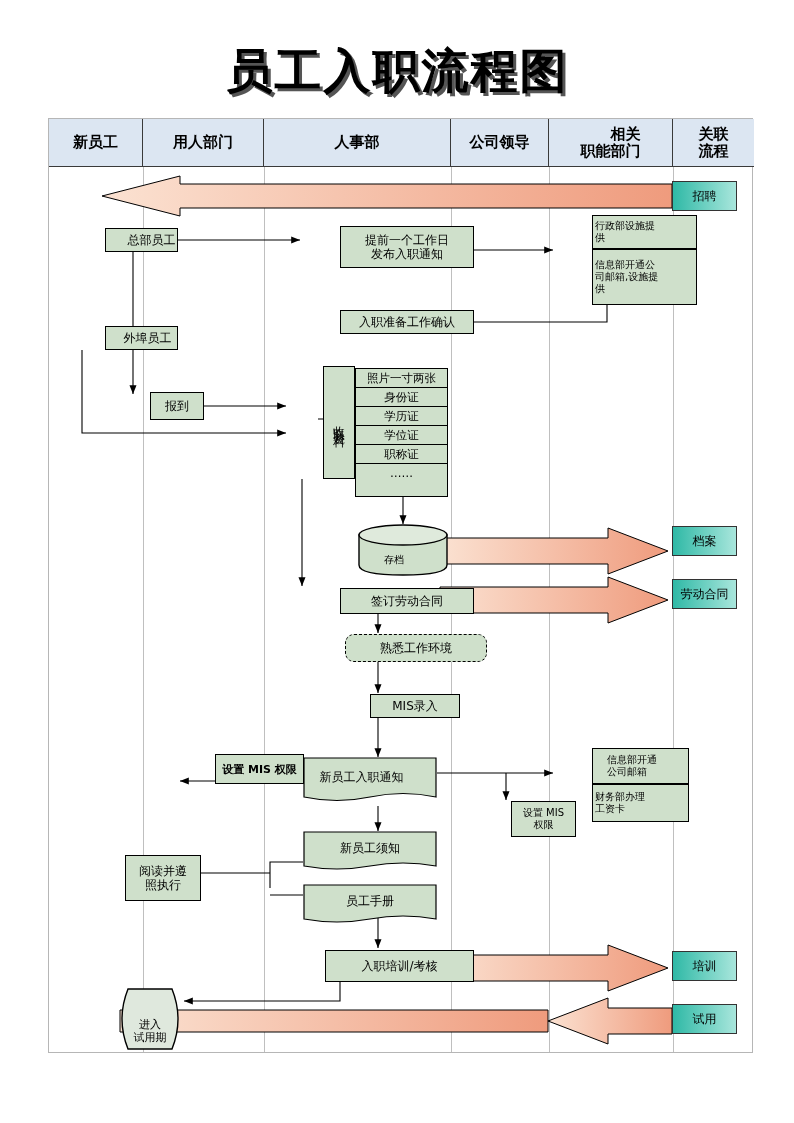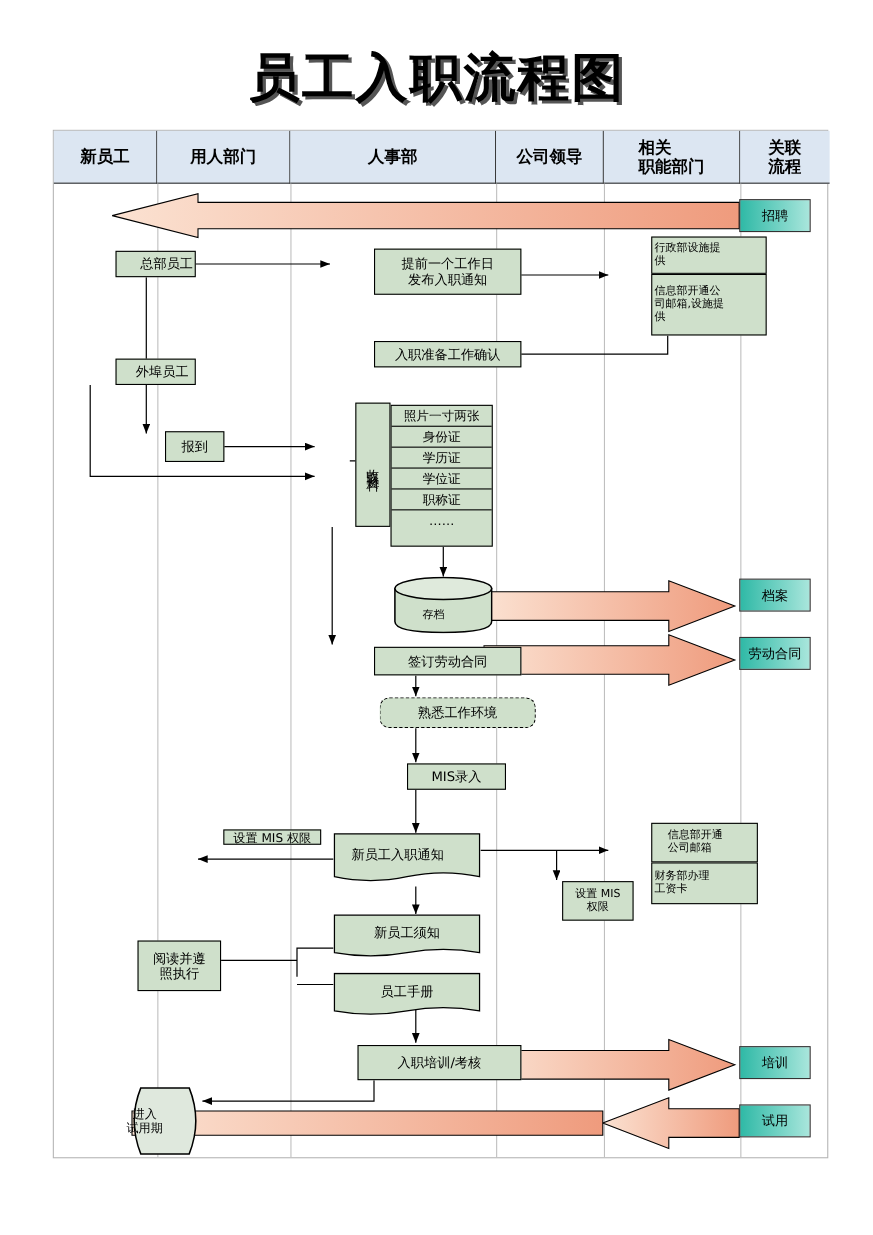--- a/index.html
+++ b/index.html
@@ -14,21 +14,21 @@
     font-family:"DejaVu Sans","Liberation Sans",sans-serif;
     font-weight:bold;font-size:47px;line-height:58px;letter-spacing:2px;
     color:#000;text-shadow:3px 3px 0 #555555;white-space:nowrap;
   }
 
   
   .lane-table{position:absolute;left:48px;top:118px;width:705px;height:935px;
               border:1px solid #b6b6b6;box-sizing:border-box;}
   .lane-head{position:absolute;left:0;top:0;height:48px;
              background:#dce6f2;border-bottom:1px solid #3a3a3a;box-sizing:border-box;
-             display:flex;align-items:center;justify-content:center;text-align:left;
+             display:flex;align-items:center;justify-content:center;text-align:right;
              font-family:"DejaVu Sans","Liberation Sans",sans-serif;
              font-weight:bold;font-size:15px;line-height:17px;color:#000;
              border-right:1px solid #3a3a3a;}
   .lane-head.last{border-right:none;}
   .lane-col{position:absolute;top:48px;bottom:0;border-right:1px solid #bfbfbf;}
   .lane-col.last{border-right:none;}
   .head-band{position:absolute;left:0;top:0;width:705px;height:48px;
              background:#dce6f2;border-bottom:1px solid #3a3a3a;box-sizing:border-box;}
 
   
@@ -68,22 +68,22 @@
 
   
   .cyl{position:absolute;z-index:6;}
   .cyl .lbl{position:absolute;left:0;top:0;width:100%;height:100%;
             display:flex;align-items:center;justify-content:center;
             font-family:"DejaVu Sans","Liberation Sans",sans-serif;
             font-size:10px;line-height:12px;color:#000;}
 
   
   .delay{position:absolute;z-index:6;}
-  .delay .lbl{position:absolute;left:0;top:0;width:100%;height:100%;
-              display:flex;align-items:center;text-align:center;
+  .delay .lbl{position:absolute;left:0;top:12px;width:100%;height:100%;
+              display:flex;align-items:center;justify-content:center;text-align:center;
               font-family:"DejaVu Sans","Liberation Sans",sans-serif;
               font-size:11px;line-height:13px;color:#000;}
 
   
   .conn{position:absolute;left:0;top:0;width:794px;height:1123px;
         pointer-events:none;z-index:4;}
 </style>
 </head>
 <body>
 
@@ -215,21 +215,21 @@
     <div class="lbl">
       <div>
         <div>进入</div>
         <div>试用期</div>
       </div>
     </div>
   </div>
 
   <div class="node proc" style="left:113px;top:392px;width:54px;height:28px;">报到</div>
 
-  <div class="node proc thin" style="left:166px;top:754px;width:89px;height:14px;">设置 MIS 权限</div>
+  <div class="node proc thin" style="left:178px;top:754px;width:89px;height:30px;font-weight:bold;">设置 MIS 权限</div>
 
   <div class="node proc" style="left:88px;top:855px;width:76px;height:46px;">
     <div>
       <div>阅读并遵</div>
       <div>照执行</div>
     </div>
   </div>
 
   <div class="node proc" style="left:303px;top:226px;width:134px;height:42px;">
     <div>

